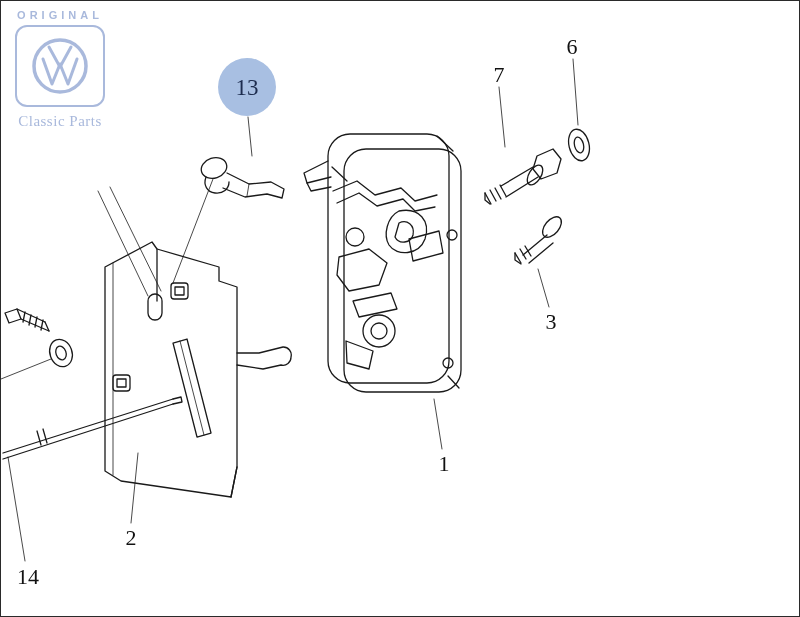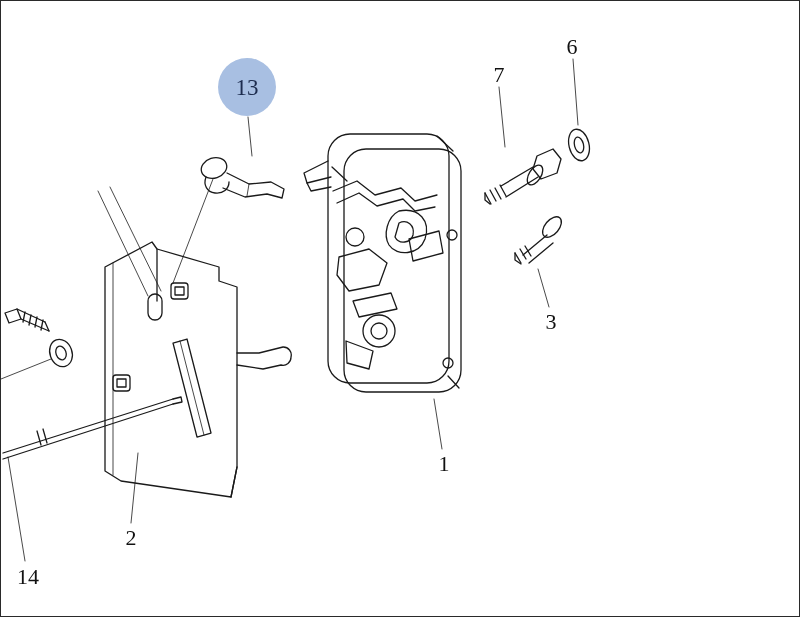--- a/index.html
+++ b/index.html
@@ -44,20 +44,31 @@
     font-family:"Liberation Serif", serif;
     font-size:23px;fill:#1d2c4e;
     text-anchor:middle;
   }
 </style>
 </head>
 <body>
 
 <div class="canvas">
 
+  <div class="brand">
+    <div class="original">ORIGINAL</div>
+    <div class="logo-box">
+      <svg width="64" height="64" viewBox="-32 -32 64 64">
+        <circle cx="0" cy="0" r="26" fill="none" stroke="#a9b9dc" stroke-width="3.5"></circle>
+        <path d="M-11,-19 L0,1 L11,-19" fill="none" stroke="#a9b9dc" stroke-width="3" stroke-linejoin="round" stroke-linecap="round"></path>
+        <path d="M-17,-7 L-8,18 L0,-2 L8,18 L17,-7" fill="none" stroke="#a9b9dc" stroke-width="3" stroke-linejoin="round" stroke-linecap="round"></path>
+      </svg>
+    </div>
+    <div class="classic">Classic Parts</div>
+  </div>
 
   <svg class="drawing" width="800" height="617" viewBox="0 0 800 617">
 
     <g>
       <rect class="ln" x="327" y="133" width="121" height="249" rx="22"></rect>
       <rect class="ln" x="343" y="148" width="117" height="243" rx="22"></rect>
       <path class="ln" d="M436,135 L452,150"></path>
       <path class="ln" d="M447,375 L458,387"></path>
       <path class="ln" d="M331,166 L346,180"></path>
       <path class="ln" d="M327,160 L303,172 L306,182 L330,176"></path>

